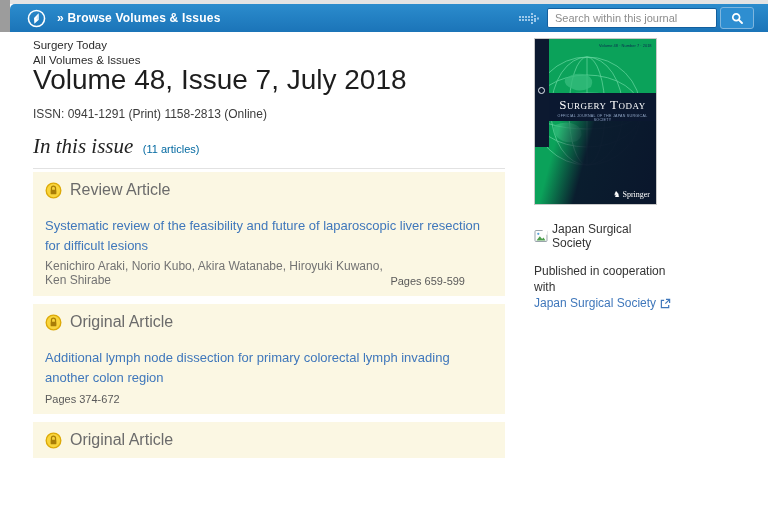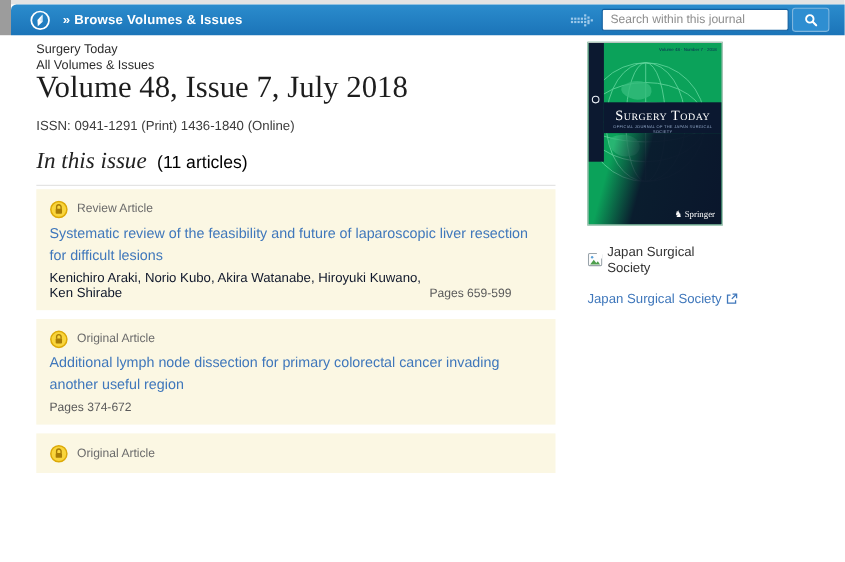--- a/index.html
+++ b/index.html
@@ -31,43 +31,43 @@
     background:linear-gradient(180deg,#3b97d6,#2а86c8); background-color:#2e8ed1;
     border:1px solid #7fb6de; border-radius:3px;
     display:flex; align-items:center; justify-content:center;
   }
   
   .main { position:absolute; left:33px; top:32px; width:472px; }
   .breadcrumb { position:absolute; top:6px; left:0; font-size:11.5px; line-height:15px; color:#2b2b2b; }
   .breadcrumb a { color:#2b2b2b; text-decoration:none; display:block; }
   .page-title {
     position:absolute; top:31px; left:0;
-    font-family:Liberation Serif, serif; font-weight:400;
+    font-family:Liberation Sans, sans-serif; font-weight:400;
     font-size:28px; line-height:34px; color:#1d1d1d;
   }
   .issn-line { position:absolute; top:75px; left:0; font-size:12px; color:#3c3c3c; }
   .section-head {
     position:absolute; top:102px; left:0; right:0;
     border-bottom:1px solid #e2e2e2; padding-bottom:9px;
   }
   .section-head .h {
     font-family:"Liberation Serif", serif; font-weight:400; font-size:21px; color:#222;font-style:italic;
   }
-  .section-head .count { font-size:16px; color:#000000; margin-left:5px; }
+  .section-head .count { font-size:11px; color:#0369a1; margin-left:5px; }
   .article-list { position:absolute; top:140px; left:0; right:0; }
   .article { background:#fbf7e3; padding:9px 12px; margin-bottom:8px; }
   .type-row { display:flex; align-items:center; height:18px; }
   .lock { width:17px; height:17px; flex:0 0 auto; }
-  .type-label { font-size:11px; color:#6b6b6b; margin-left:8px; }
+  .type-label { font-size:16px; color:#6b6b6b; margin-left:8px; }
   .a-title {
-    display:block; margin-top:3px; font-size:13px; line-height:20px;
+    display:block; margin-top:17px; font-size:13px; line-height:20px;
     color:#3f77bb; text-decoration:none;
   }
   .meta-row { display:flex; justify-content:space-between; align-items:flex-end; margin-top:3px; min-height:14px; }
-  .authors { font-size:12px; color:#0f172a; }
+  .authors { font-size:12px; color:#737373; }
   .pages { font-size:11px; color:#5a5a5a; margin-right:28px; white-space:nowrap; }
   
   .sidebar { position:absolute; left:534px; top:38px; width:140px; }
   .cover {
     position:relative; width:123px; height:167px; overflow:hidden;
     border:1px solid #c9c9c9; background:#0ba25a;
   }
   .globe { position:absolute; left:0; top:0; }
   .cover-volline {
     position:absolute; top:4px; right:4px; font-size:5px; color:#0b2d50;
@@ -145,21 +145,21 @@
 </div>
 
 <div class="main">
   <div class="breadcrumb">
     <a href="#">Surgery Today</a>
     <a href="#">All Volumes &amp; Issues</a>
   </div>
 
   <h1 class="page-title">Volume 48, Issue 7, July 2018</h1>
 
-  <div class="issn-line">ISSN: 0941-1291 (Print) 1436-1840 (Online)</div>
+  <div class="issn-line">ISSN: 0941-1291 (Print) 1158-2813 (Online)</div>
 
   <div class="section-head">
     <span class="h">In this issue</span>
     <span class="count">(11 articles)</span>
   </div>
 
   <div class="article-list">
 
     <div class="article">
       <div class="type-row">
@@ -179,21 +179,21 @@
 
     <div class="article">
       <div class="type-row">
         <svg class="lock" viewBox="0 0 20 20">
           <circle cx="10" cy="10" r="8.6" fill="#f9d53c" stroke="#dca908" stroke-width="1.6"></circle>
           <path d="M7.6 9.3 V7.3 a2.4 2.4 0 0 1 4.8 0 V9.3" fill="none" stroke="#a87d07" stroke-width="1.5"></path>
           <rect x="6.6" y="9.2" width="6.8" height="5.2" rx="1" fill="#a87d07"></rect>
         </svg>
         <span class="type-label">Original Article</span>
       </div>
-      <a class="a-title" href="#">Additional lymph node dissection for primary colorectal cancer invading another useful region</a>
+      <a class="a-title" href="#">Additional lymph node dissection for primary colorectal lymph invading another colon region</a>
       <div class="meta-row">
         <span class="pages">Pages 374-672</span>
       </div>
     </div>
 
     <div class="article">
       <div class="type-row">
         <svg class="lock" viewBox="0 0 20 20">
           <circle cx="10" cy="10" r="8.6" fill="#f9d53c" stroke="#dca908" stroke-width="1.6"></circle>
           <path d="M7.6 9.3 V7.3 a2.4 2.4 0 0 1 4.8 0 V9.3" fill="none" stroke="#a87d07" stroke-width="1.5"></path>
@@ -240,20 +240,21 @@
     <svg width="14" height="13" viewBox="0 0 13 13">
       <rect x="0.5" y="0.5" width="12" height="11" rx="1" fill="#fdfdfd" stroke="#9aa4ab"></rect>
       <circle cx="3.8" cy="3.8" r="1.1" fill="#5aa0d8"></circle>
       <path d="M2 10.5 L5.3 6.2 L7.6 9 L9 7.6 L11 10.5 Z" fill="#4d9e4d"></path>
       <path d="M8 0 L13 0 L13 5.6 L11.2 3.9 L10 5.4 L8.8 3.2 Z" fill="#ffffff"></path>
     </svg>
     <span class="society-alt">Japan Surgical Society</span>
   </div>
 
   <div class="coop">
+    <div>Published in cooperation with</div>
     <a href="#">
       <span>Japan Surgical Society</span>
       <svg width="11" height="11" viewBox="0 0 12 12">
         <path d="M4.5 2.5 H1.5 V10.5 H9.5 V7.5" fill="none" stroke="#3f77bb" stroke-width="1.3"></path>
         <path d="M6.5 1.5 H10.5 V5.5" fill="none" stroke="#3f77bb" stroke-width="1.3"></path>
         <path d="M10.3 1.7 L5.8 6.2" fill="none" stroke="#3f77bb" stroke-width="1.3"></path>
       </svg>
     </a>
   </div>
 </div>

